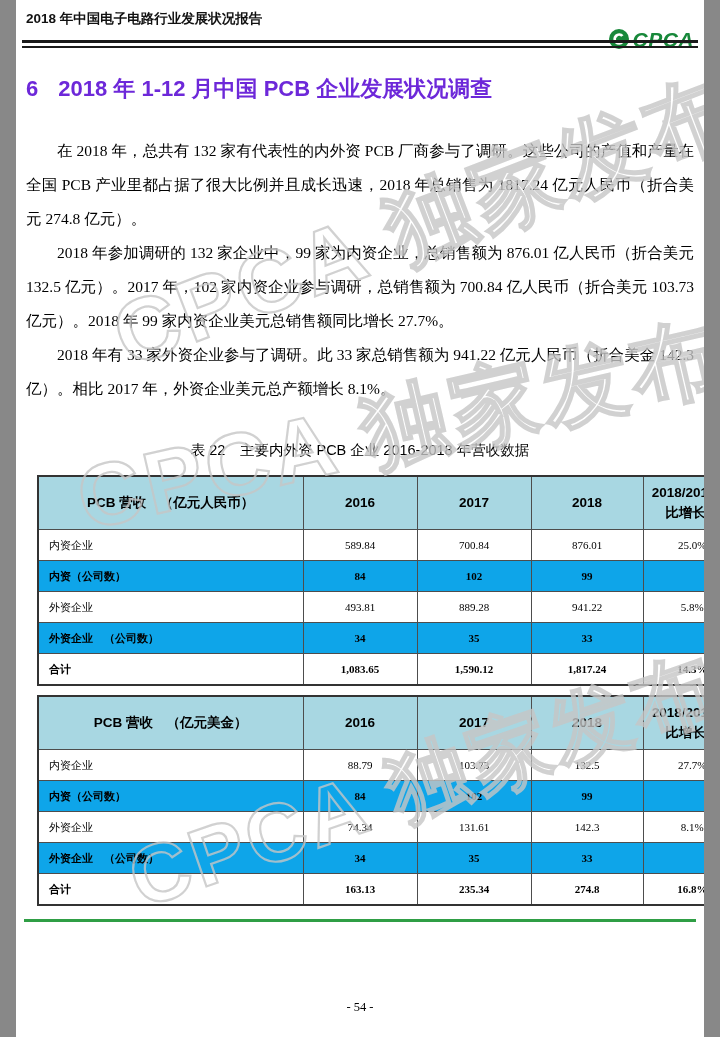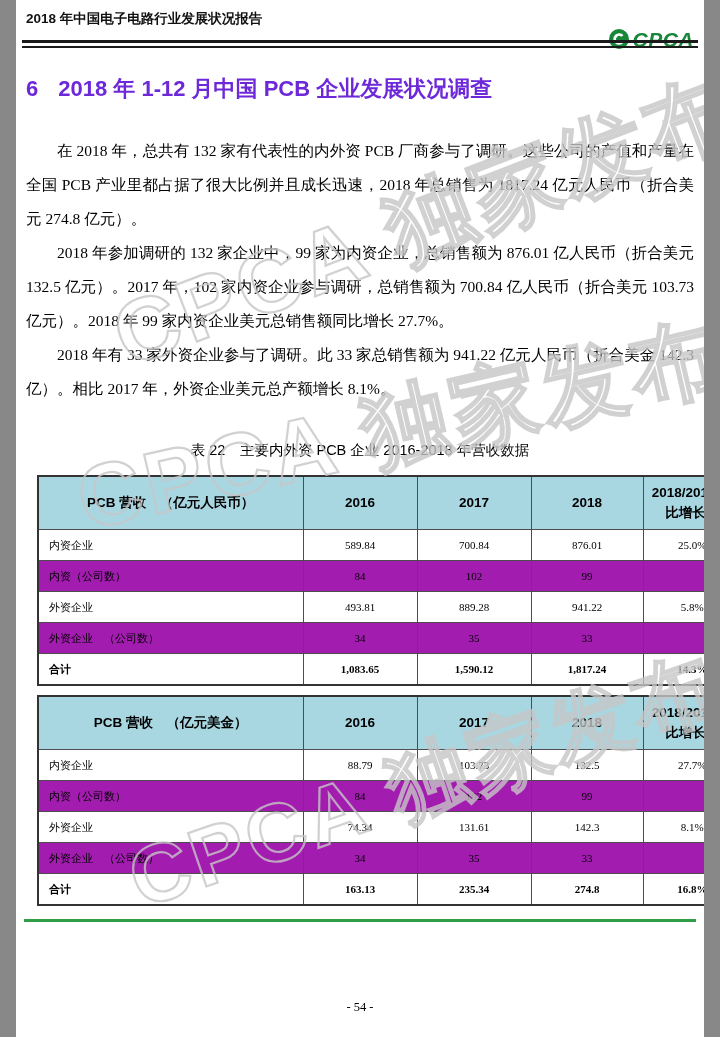--- a/index.html
+++ b/index.html
@@ -34,21 +34,21 @@
                    table-layout:fixed;z-index:1;}
   .t1{top:475px;} .t2{top:695px;padding-left:14px;}
   .data-table{border:2px solid #333;}
   .data-table th,.data-table td{border:1px solid #4d4d4d;overflow:hidden;}
   .data-table th{background:#a8d7e2;font-family:"Liberation Sans",sans-serif;
                  font-weight:bold;font-size:13.5px;height:52px;line-height:1.45;
                  text-align:center;vertical-align:middle;padding:0 4px;}
   .data-table td{height:30px;font-size:11px;text-align:center;vertical-align:middle;
                  background:#fff;padding:0 2px;}
   .data-table td.lbl{text-align:left;padding-left:10px;}
-  .data-table tr.shaded td{background:#a21caf;}
+  .data-table tr.shaded td{background:#0ea5e9;font-weight:bold;}
   .data-table tr.bold-row td{font-weight:bold;}
   .c0{width:265px;} .c1{width:114px;} .c2{width:114px;} .c3{width:112px;} .c4{width:99px;}
 
   
   .wm{position:absolute;font-family:"Liberation Sans",sans-serif;font-weight:bold;
       white-space:nowrap;color:transparent;-webkit-text-stroke:2.2px #c6c6c6;
       pointer-events:none;z-index:9;letter-spacing:4px;opacity:.8;}
   .wm1{font-size:88px;left:80px;top:163px;transform:rotate(-21deg);transform-origin:center;}
   .wm2{font-size:88px;left:55px;top:368px;transform:rotate(-13deg);transform-origin:center;}
   .wm3{font-size:82px;left:100px;top:728px;transform:rotate(-19deg);transform-origin:center;}

